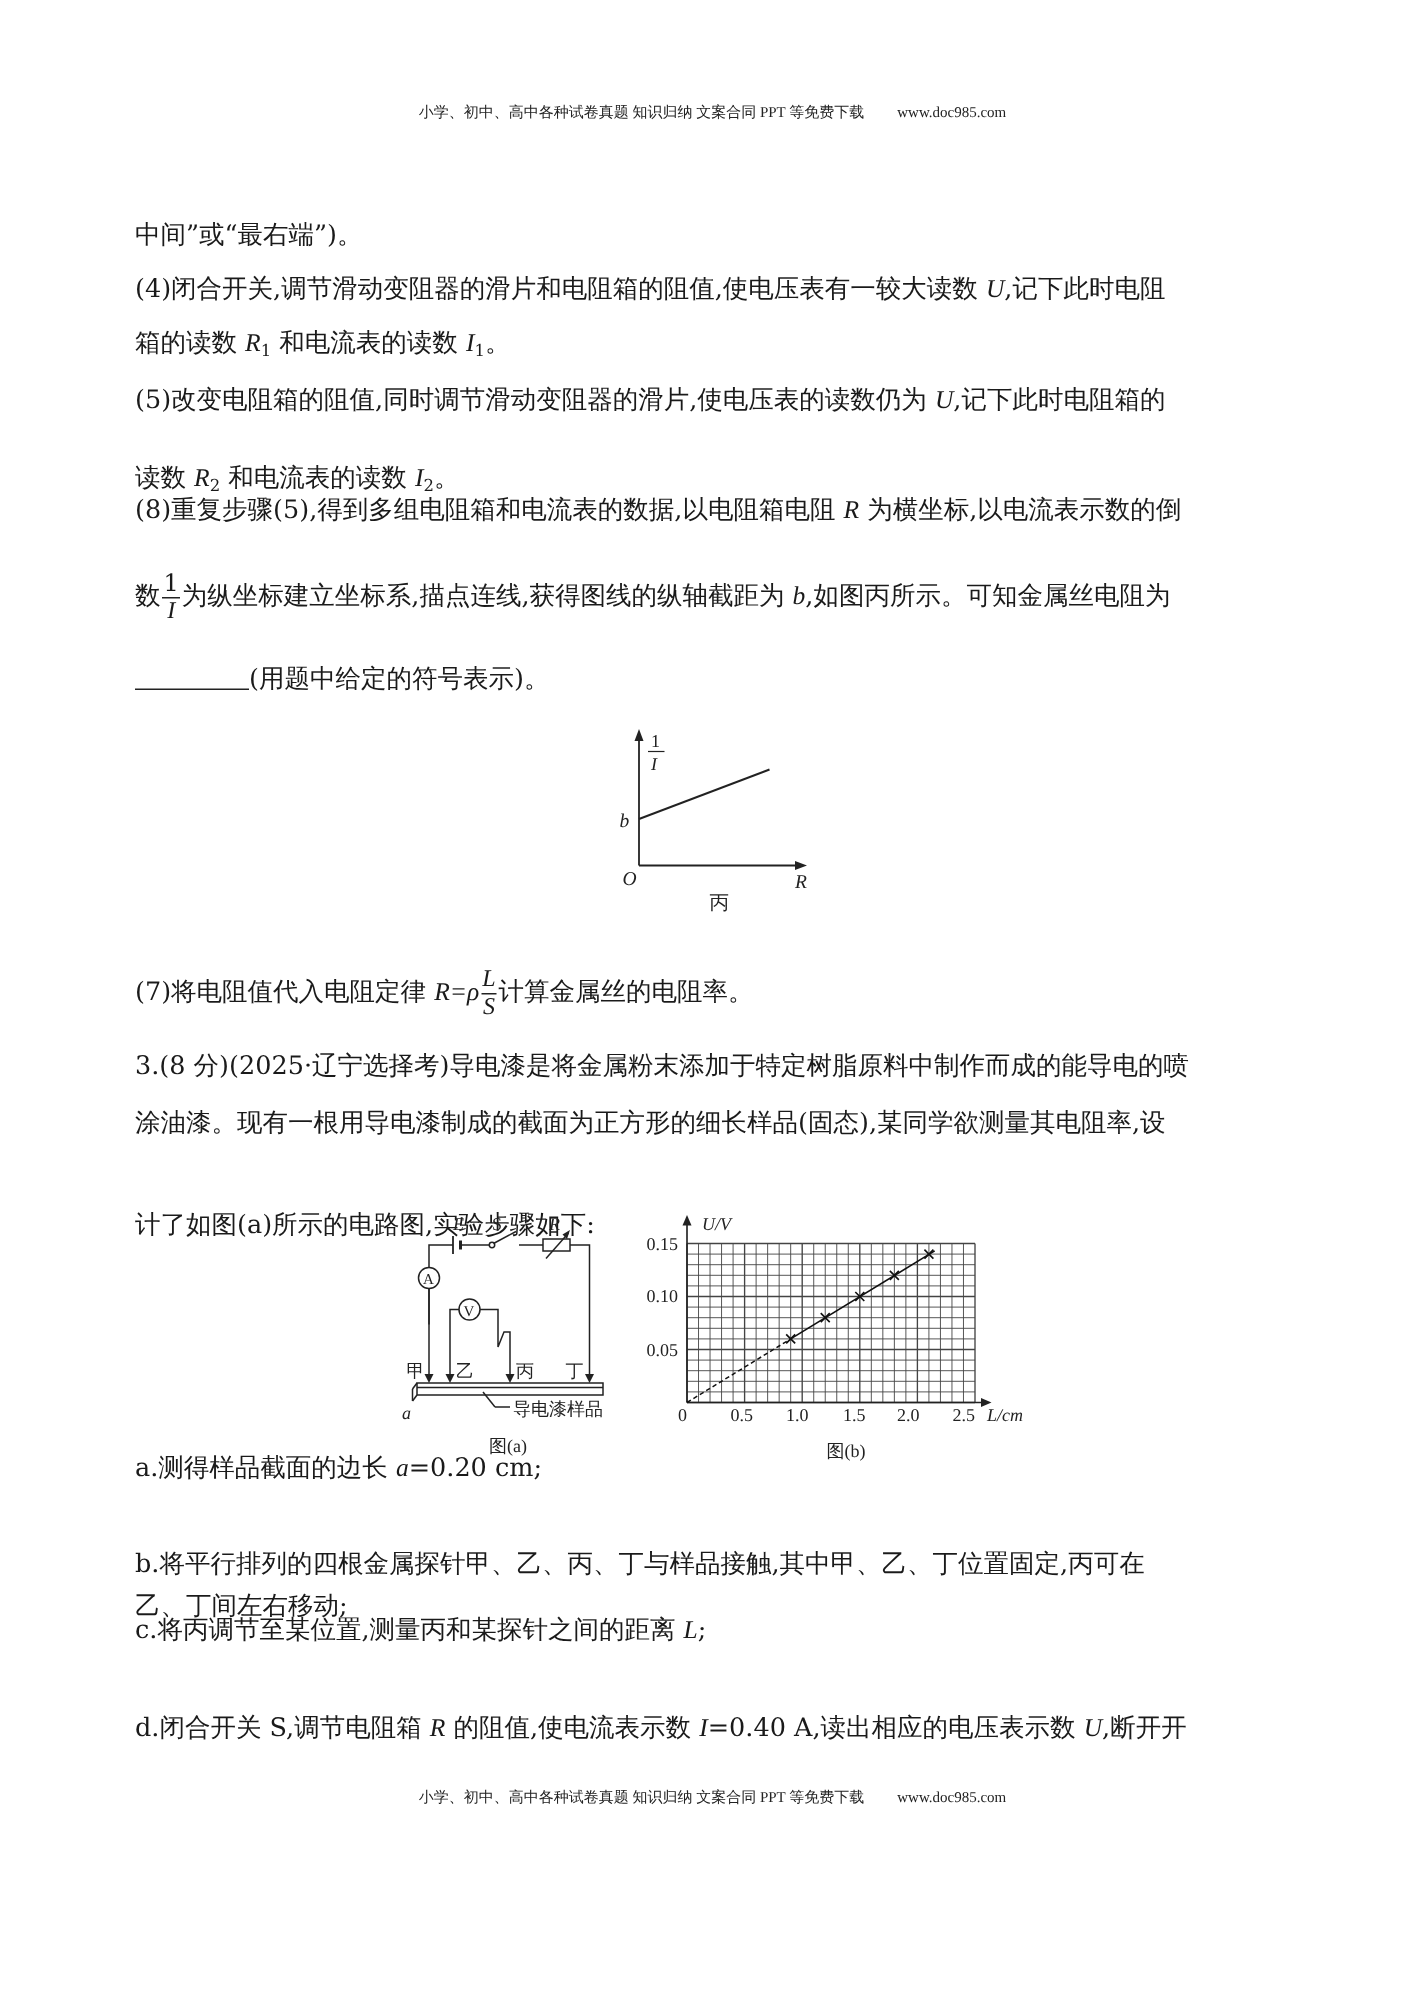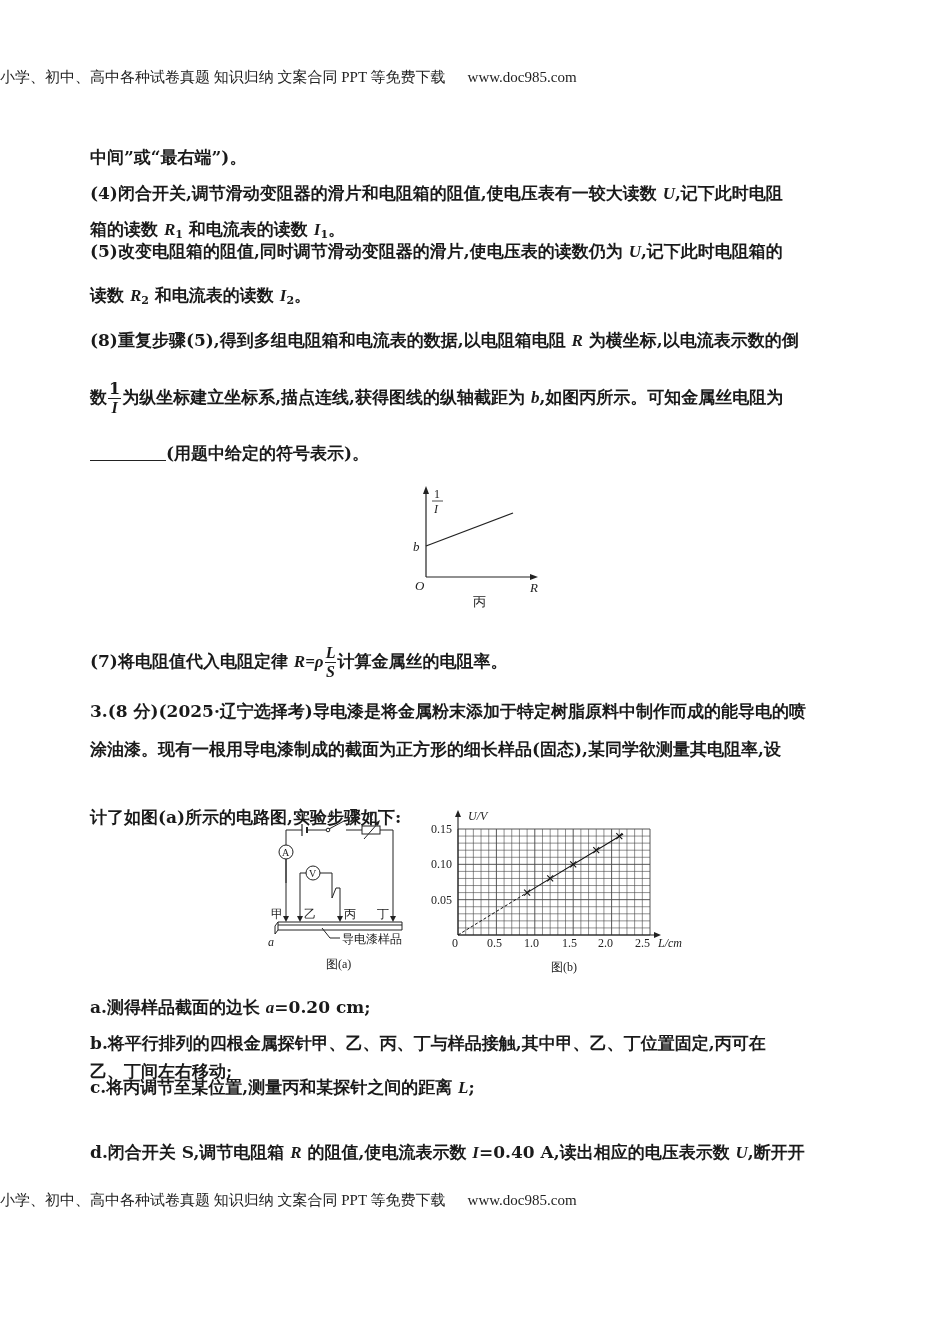--- a/index.html
+++ b/index.html
@@ -1,24 +1,24 @@
 <!DOCTYPE html>
 <html><head>
 <meta charset="utf-8">
 <style>
   html, body { margin: 0; padding: 0; background: #ffffff; }
   body { width: 950px; height: 1344px; position: relative; overflow: hidden;
          font-family: "DejaVu Serif", "Liberation Serif", serif; color: #1a1a1a; }
-  .header, .footer { position: absolute; left: 0; width: 950px; text-align: left;
-         font-family: "Liberation Serif", "DejaVu Serif", serif; font-size: 15px; color: #222; }
+  .header, .footer { position: absolute; left: 0; width: 950px; text-align: center;
+         font-family: "Liberation Serif", "DejaVu Serif", serif; font-size: 10px; color: #222; }
   .header { top: 68px; }
   .footer { top: 1191px; }
   .header .url, .footer .url { margin-left: 22px; }
   .content { position: absolute; left: 90px; width: 770px; top: 140px; }
-  .line { position: absolute; left: 0; font-size: 17px; white-space: nowrap; line-height: 22px; font-weight: bold; }
+  .line { position: absolute; left: 0; font-size: 17px; white-space: nowrap; line-height: 22px; }
   .ital { font-style: italic; font-family: "Liberation Serif", serif; }
   sub { font-size: 11px; vertical-align: -3px; }
   .frac { display: inline-block; vertical-align: middle; text-align: center; line-height: 18px; margin: 0 1px; }
   .frac .num { display: block; border-bottom: 1px solid #222; padding: 0 1px; font-size: 16px; }
   .frac .den { display: block; font-size: 16px; }
   .blank { display: inline-block; width: 76px; border-bottom: 1px solid #222; height: 16px; vertical-align: -2px; }
   .fig { position: absolute; }
   svg text { font-family: "Liberation Serif", "DejaVu Serif", serif; fill: #222; }
 </style>
 </head>
@@ -34,24 +34,24 @@
     <span>中间”或“最右端”)。</span>
   </div>
 
   <div class="line" style="top:42px">
     <span>(4)闭合开关,调节滑动变阻器的滑片和电阻箱的阻值,使电压表有一较大读数 </span><span class="ital">U</span><span>,记下此时电阻</span>
   </div>
   <div class="line" style="top:78px">
     <span>箱的读数 </span><span class="ital">R</span><sub>1</sub><span> 和电流表的读数 </span><span class="ital">I</span><sub>1</sub><span>。</span>
   </div>
 
-  <div class="line" style="top:100px">
+  <div class="line" style="top:116px">
     <span>(5)改变电阻箱的阻值,同时调节滑动变阻器的滑片,使电压表的读数仍为 </span><span class="ital">U</span><span>,记下此时电阻箱的</span>
   </div>
-  <div class="line" style="top:144px">
+  <div class="line" style="top:168px">
     <span>读数 </span><span class="ital">R</span><sub>2</sub><span> 和电流表的读数 </span><span class="ital">I</span><sub>2</sub><span>。</span>
   </div>
 
   <div class="line" style="top:189px">
     <span>(8)重复步骤(5),得到多组电阻箱和电流表的数据,以电阻箱电阻 </span><span class="ital">R</span><span> 为横坐标,以电流表示数的倒</span>
   </div>
   <div class="line" style="top:240px">
     <span>数</span><span class="frac"><span class="num">1</span><span class="den ital">I</span></span><span>为纵坐标建立坐标系,描点连线,获得图线的纵轴截距为 </span><span class="ital">b</span><span>,如图丙所示。可知金属丝电阻为</span>
   </div>
   <div class="line" style="top:302px">
@@ -208,21 +208,21 @@
   <text x="62" y="139" font-size="12">0.5</text>
   <text x="99" y="139" font-size="12">1.0</text>
   <text x="137" y="139" font-size="12">1.5</text>
   <text x="173" y="139" font-size="12">2.0</text>
   <text x="210" y="139" font-size="12">2.5</text>
   <text x="233" y="139" font-size="12"><tspan font-style="italic">L/cm</tspan></text>
   <text x="126" y="163" font-size="12">图(b)</text>
 </svg>
 
 <div class="content" style="top:140px">
-  <div class="line" style="top:856px">
+  <div class="line" style="top:828px">
     <span>a.测得样品截面的边长 </span><span class="ital">a</span><span>=0.20 cm;</span>
   </div>
   <div class="line" style="top:892px">
     <span>b.将平行排列的四根金属探针甲、乙、丙、丁与样品接触,其中甲、乙、丁位置固定,丙可在</span>
   </div>
   <div class="line" style="top:920px">
     <span>乙、丁间左右移动;</span>
   </div>
   <div class="line" style="top:936px">
     <span>c.将丙调节至某位置,测量丙和某探针之间的距离 </span><span class="ital">L</span><span>;</span>

